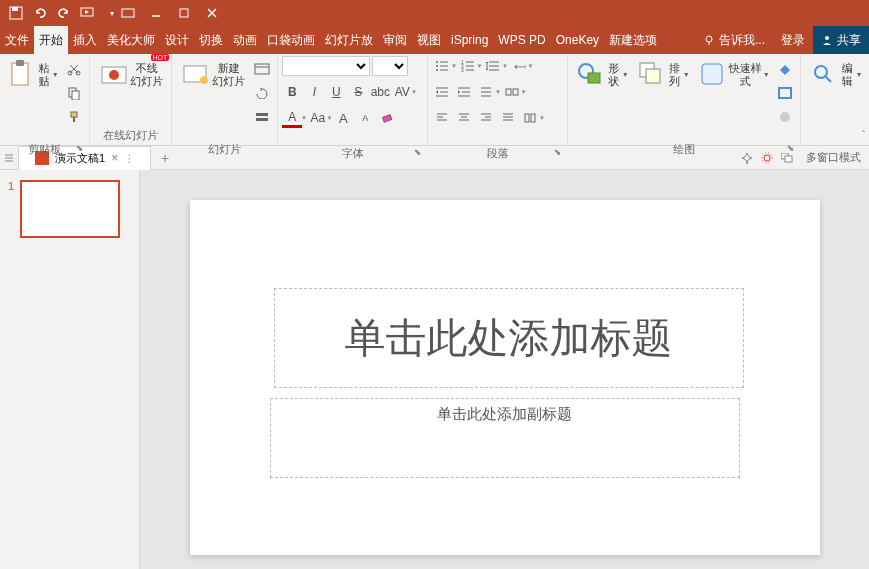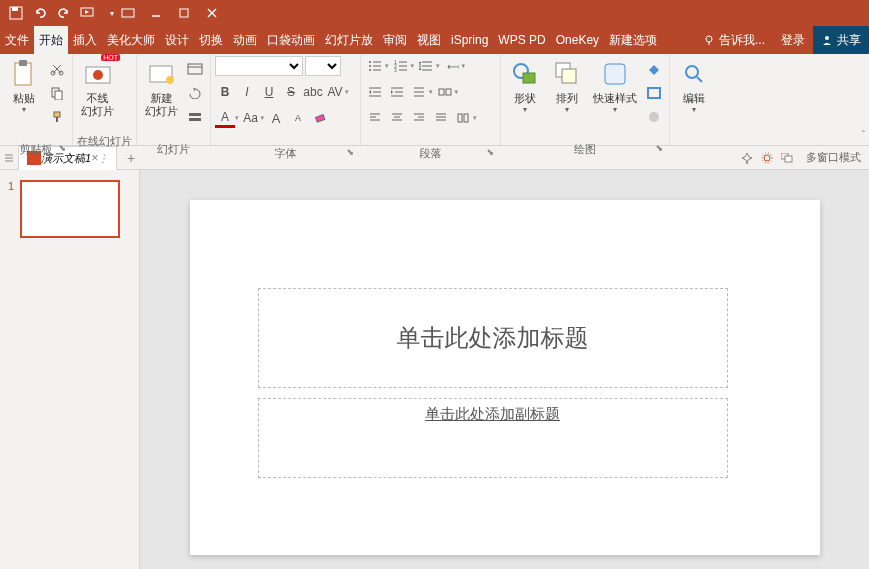--- a/index.html
+++ b/index.html
@@ -16,58 +16,58 @@
 .menu-item.active { background: #f3f2f1; color: #0f172a; }
 .menu-spacer { flex: 1; }
 .menu-right-item { padding: 0 8px; display: flex; align-items: center; gap: 4px; cursor: pointer; }
 
 .ribbon { height: 92px; background: #f3f2f1; border-bottom: 1px solid #d4d4d4; display: flex; position: relative; }
 .ribbon-group { display: flex; flex-direction: column; border-right: 1px solid #e1e1e1; padding: 2px 4px 0; }
 .ribbon-group-content { flex: 1; display: flex; align-items: flex-start; gap: 2px; }
 .ribbon-group-label { font-size: 11px; color: #666; text-align: center; padding: 2px 0; position: relative; margin-top: 12px; }
 .ribbon-group-label .launcher { position: absolute; right: 2px; top: 3px; font-size: 9px; color: #888; cursor: pointer; }
 
-.big-btn { display: flex; flex-direction: column; align-items: center; justify-content: space-between; padding: 2px 4px; cursor: pointer; min-width: 36px; }
+.big-btn { display: flex; flex-direction: row; align-items: center; justify-content: space-between; padding: 2px 4px; cursor: pointer; min-width: 36px; }
 .big-btn-icon { width: 32px; height: 32px; display: flex; align-items: center; justify-content: center; }
 .big-btn-label { font-size: 11px; color: #333; text-align: center; line-height: 13px; margin-top: 2px; }
 .big-btn-arrow { font-size: 8px; color: #666; }
 
 .small-btns { display: flex; flex-direction: column; gap: 2px; padding-top: 2px; }
 .small-btn { width: 22px; height: 22px; display: flex; align-items: center; justify-content: center; cursor: pointer; font-size: 11px; color: #555; }
 
 .font-row { display: flex; align-items: center; gap: 2px; margin-bottom: 4px; }
 .font-select { width: 88px; height: 20px; border: 1px solid #ccc; background: #fff; font-size: 11px; }
 .size-select { width: 36px; height: 20px; border: 1px solid #ccc; background: #fff; font-size: 11px; }
 .icon-btn { width: 20px; height: 20px; display: flex; align-items: center; justify-content: center; cursor: pointer; font-size: 12px; color: #555; }
 .icon-btn.bold { font-weight: bold; }
 .icon-btn.italic { font-style: italic; }
 .icon-btn.underline { text-decoration: underline; }
 .dropdown-arrow { font-size: 7px; color: #888; margin-left: -2px; }
 
 .collapse-ribbon { position: absolute; right: 4px; bottom: 4px; font-size: 10px; color: #888; cursor: pointer; }
 
 .tabstrip { height: 24px; background: #f3f2f1; border-bottom: 1px solid #d4d4d4; display: flex; align-items: center; }
 .tabstrip-left { display: flex; align-items: center; }
-.doc-tab { display: flex; align-items: center; padding: 0 8px; height: 24px; background: #fff; border: 1px solid #d4d4d4; border-bottom: none; font-size: 11px; font-style: italic; }
+.doc-tab { display: flex; align-items: center; padding: 0 16px; height: 24px; background: #fff; border: 1px solid #d4d4d4; border-bottom: none; gap: 6px; font-size: 11px; }
 .doc-tab-icon { width: 14px; height: 14px; background: #d24726; }
 .doc-tab-close { cursor: pointer; color: #888; font-size: 12px; }
 .tab-add { width: 20px; height: 20px; display: flex; align-items: center; justify-content: center; cursor: pointer; color: #888; font-size: 14px; margin-left: 4px; }
 .tabstrip-spacer { flex: 1; }
 .tabstrip-right { display: flex; align-items: center; gap: 8px; padding-right: 8px; font-size: 11px; color: #666; }
 
 .workspace { display: flex; height: 399px; background: #e6e6e6; }
 .thumb-panel { width: 140px; background: #f3f2f1; border-right: 1px solid #d4d4d4; padding: 10px 8px; }
 .thumb-wrap { display: flex; gap: 6px; }
 .thumb-num { font-size: 11px; color: #d24726; }
 .thumb { width: 100px; height: 58px; background: #fff; border: 2px solid #d24726; }
 
 .canvas-area { flex: 1; display: flex; align-items: flex-start; justify-content: center; padding-top: 30px; overflow: auto; }
 .slide { width: 630px; height: 355px; background: #fff; box-shadow: 0 2px 6px rgba(0,0,0,0.2); position: relative; }
-.placeholder-title { position: absolute; left: 68px; top: 88px; width: 470px; height: 100px; border: 1px dashed #bbb; display: flex; align-items: center; justify-content: center; font-size: 24px; color: #555; }
-.placeholder-sub { position: absolute; left: 68px; top: 198px; width: 470px; height: 80px; border: 1px dashed #bbb; display: flex; align-items: flex-start; justify-content: center; padding-top: 6px; font-size: 15px; color: #555; text-decoration: underline; }
+.placeholder-title { position: absolute; left: 84px; top: 88px; width: 470px; height: 100px; border: 1px dashed #bbb; display: flex; align-items: center; justify-content: center; font-size: 41px; color: #555; }
+.placeholder-sub { position: absolute; left: 80px; top: 198px; width: 470px; height: 80px; border: 1px dashed #bbb; display: flex; align-items: flex-start; justify-content: center; padding-top: 6px; font-size: 15px; color: #555; }
 
 .hot-badge { position: absolute; top: -2px; right: -2px; background: #e81123; color: #fff; font-size: 7px; padding: 0 2px; border-radius: 2px; }
 
 svg { display: block; }
 </style>
 </head>
 <body>
 
 <div class="titlebar">
   <div class="titlebar-left">

